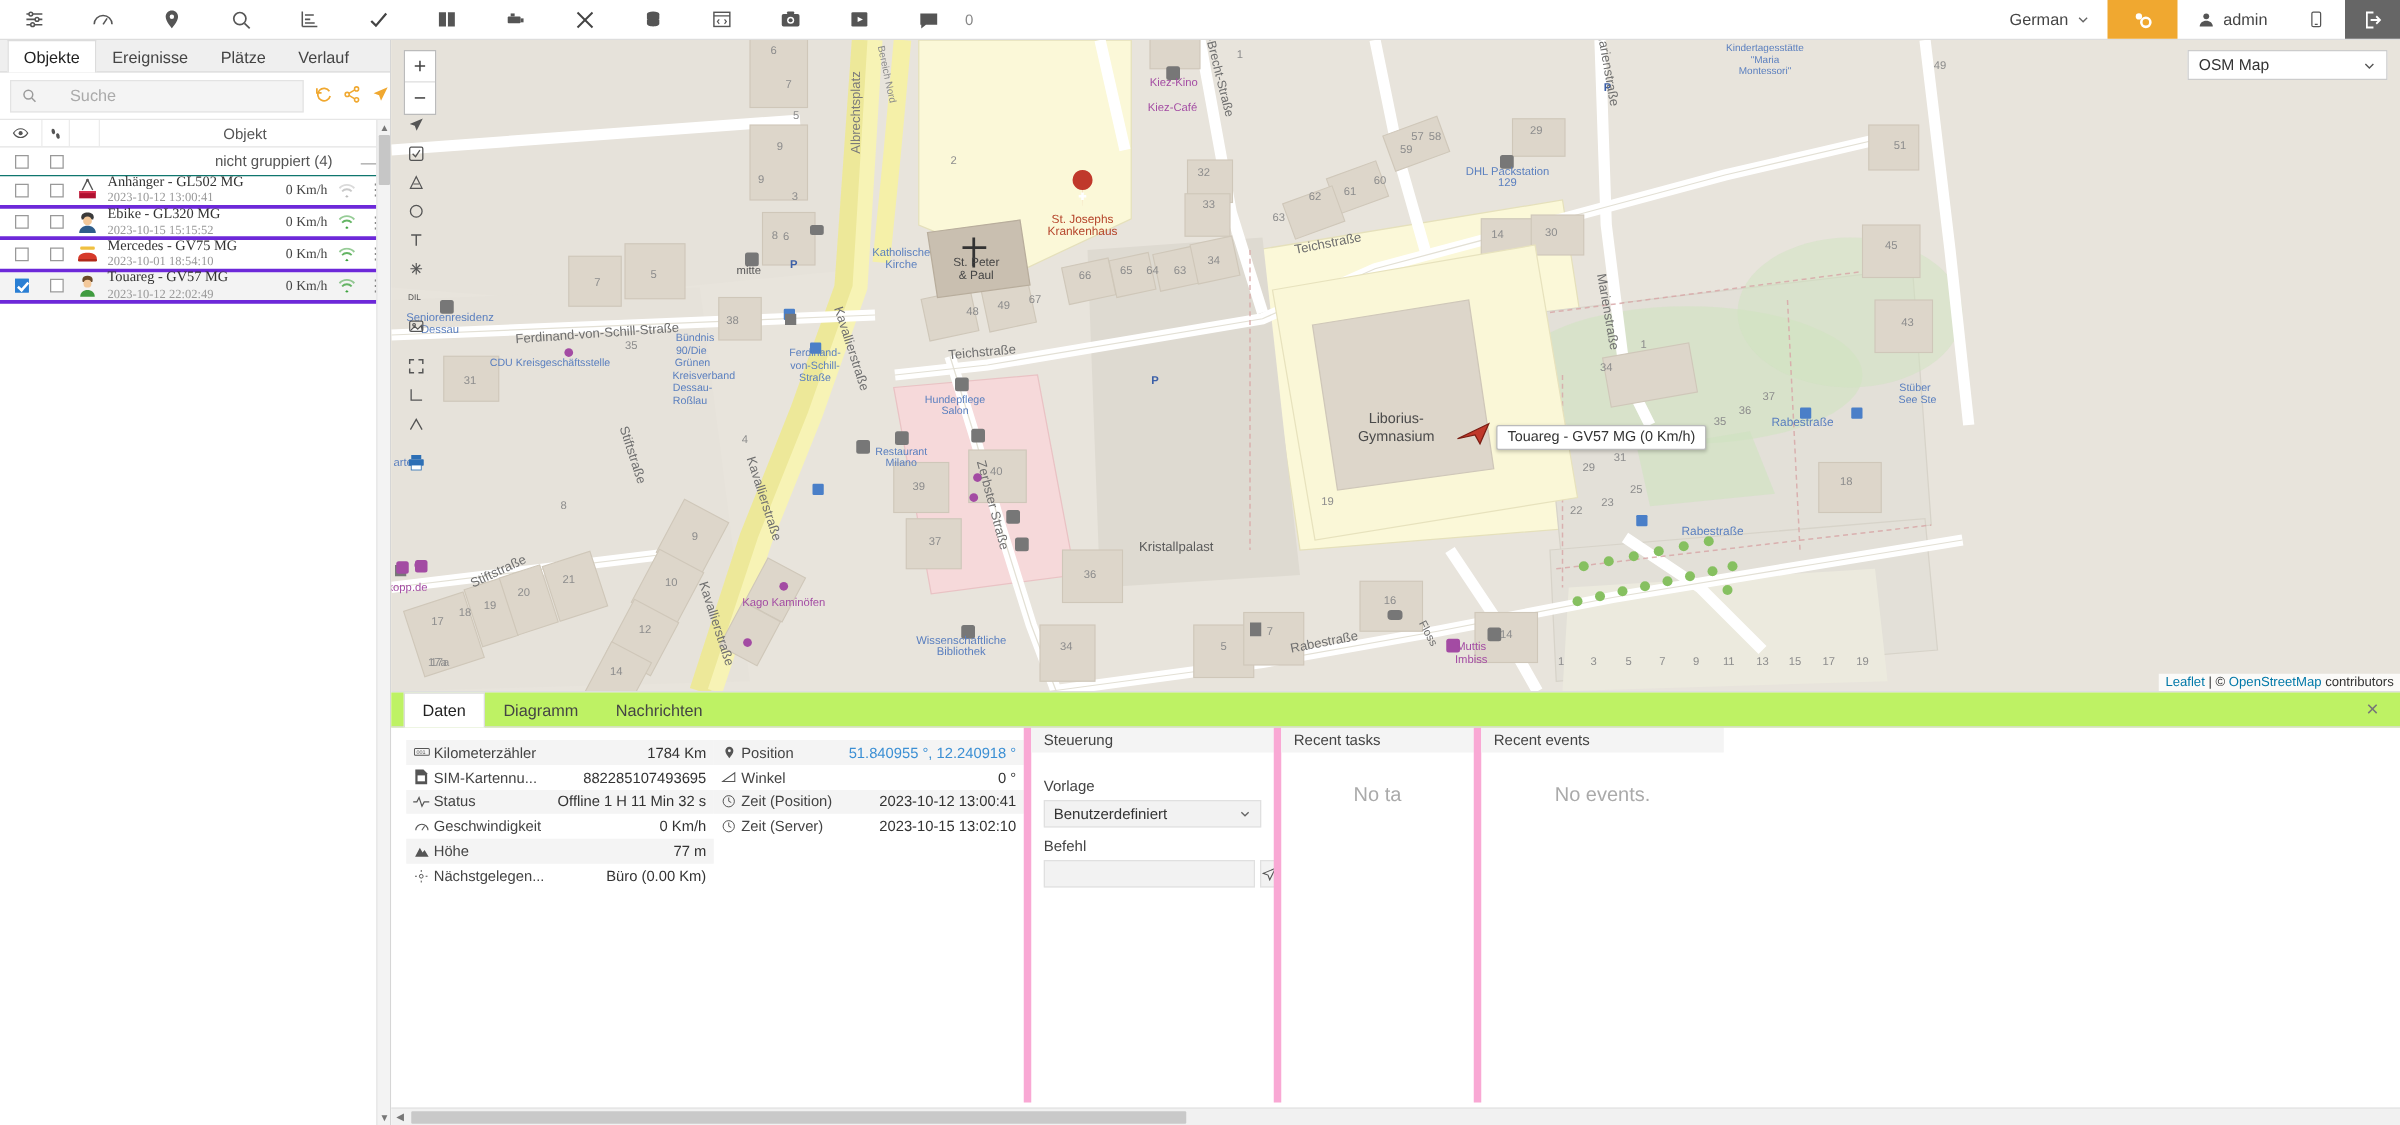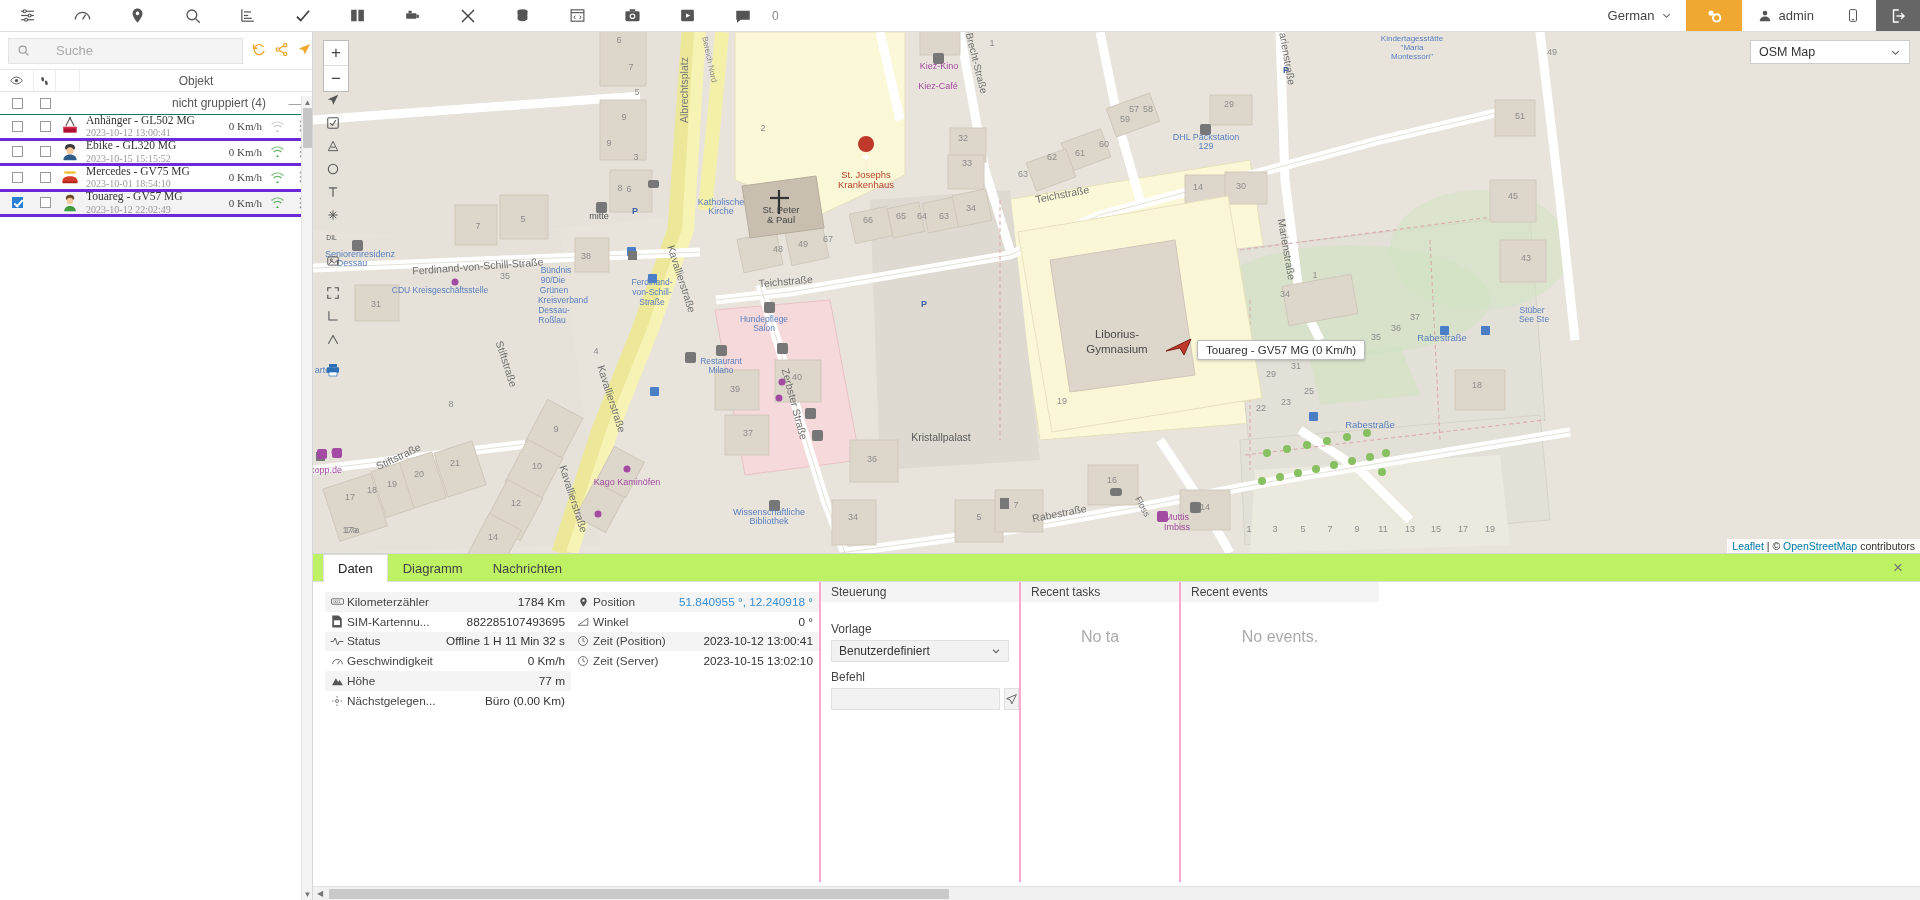--- a/index.html
+++ b/index.html
@@ -211,21 +211,21 @@
     display: flex; align-items: center; height: 19.8px; padding: 0 6px 0 2px;
     font-size: 11.8px; color: #444;
   }
   .drow.alt { background: #f4f4f4; }
   .drow .di { width: 20px; display:flex; align-items:center; justify-content:center; color:#555; }
   .drow .dl { flex: 1; }
   .drow .dv { text-align: right; color: #333; }
   .dv.link { color: #3b8fd4; }
 
   .panel {
-    border-left: 2px solid #f9a8d4; padding: 0;
+    border-left: 6px solid #f9a8d4; padding: 0;
   }
   .panel-head {
     background: #f4f4f4; height: 20px; display: flex; align-items: center;
     padding-left: 10px; font-size: 12px; color: #444;
   }
   .panel-body { padding: 12px 10px; }
   .empty-msg {
     text-align: center; color: #aaa; font-size: 16px; padding-top: 26px;
   }
   #p-steuerung { width: 200px; }
@@ -387,20 +387,26 @@
     <svg width="18" height="18" viewBox="0 0 24 24" fill="none" stroke="#fff" stroke-width="1.9">
       <path d="M13 4H6v16h7"></path>
         <polyline points="16,8 20,12 16,16"></polyline>
         <line x1="10" y1="12" x2="20" y2="12"></line>
     </svg>
   </div>
 </div>
 
 <div id="leftpanel">
 
+  <div id="lp-tabs">
+    <div class="lp-tab active">Objekte</div>
+    <div class="lp-tab">Ereignisse</div>
+    <div class="lp-tab">Plätze</div>
+    <div class="lp-tab">Verlauf</div>
+  </div>
 
   <div id="lp-search-row">
     <div id="search-wrap">
       <svg width="13" height="13" viewBox="0 0 24 24" fill="none" stroke="#9b9b9b" stroke-width="2.2">
         <circle cx="10.5" cy="10.5" r="6.5"></circle>
           <line x1="15.5" y1="15.5" x2="21" y2="21"></line>
       </svg>
       <input id="search-input" type="text" placeholder="Suche" style="">
     </div>
     <div class="lp-act">

